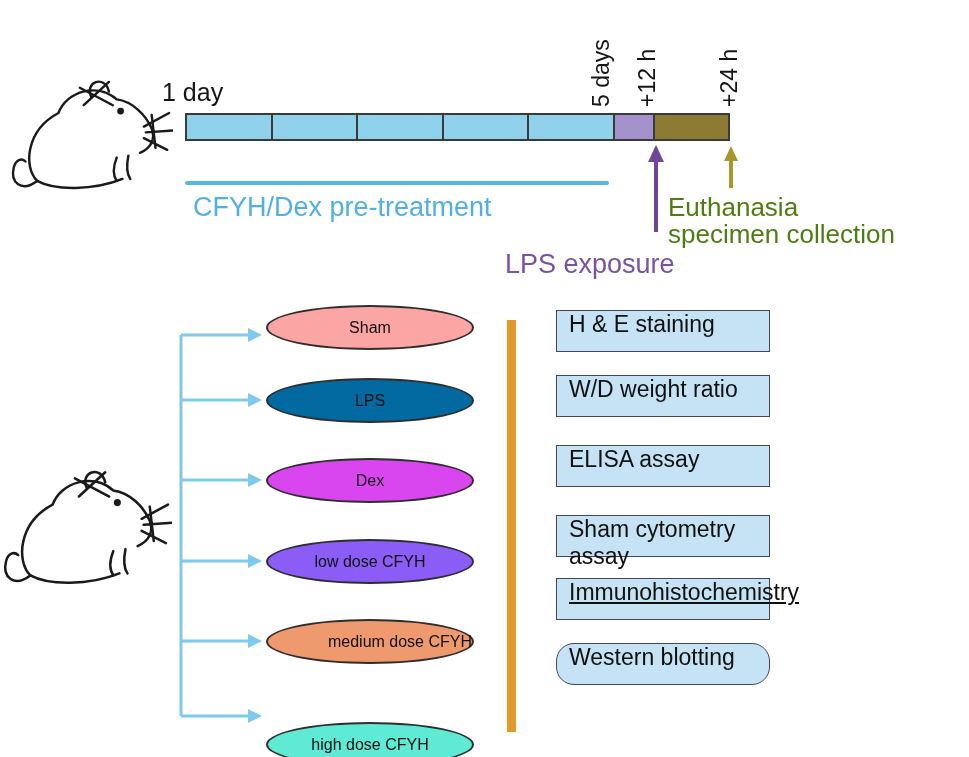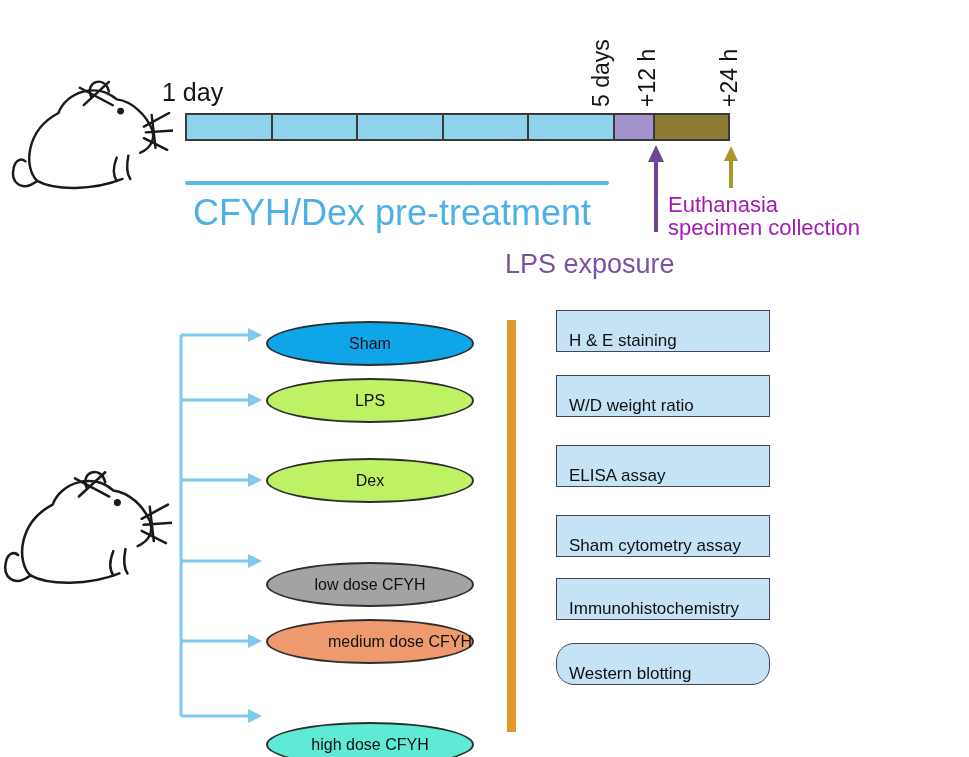--- a/index.html
+++ b/index.html
@@ -19,42 +19,42 @@
   .seg-post{flex:1;border-right:none;}
 
   .rot-label{
     position:absolute;transform:rotate(-90deg);transform-origin:0 0;
     white-space:nowrap;font-size:23px;color:#151515;
   }
   .day1-label{position:absolute;left:162px;top:78px;font-size:25px;color:#151515;}
 
   .pretreat-line{position:absolute;left:185px;top:181px;width:424px;height:4px;
     background:#55b8e8;border-radius:2px;}
-  .pretreat-text{position:absolute;left:193px;top:192px;font-size:36px;color:#4fb0e6;}
+  .pretreat-text{position:absolute;left:193px;top:192px;font-size:27px;color:#4fb0e6;}
 
   .lps-text{position:absolute;left:505px;top:249px;font-size:27px;color:#7b52a2;}
-  .euth-text{position:absolute;left:668px;top:194px;font-size:22px;line-height:1.04;color:#a21caf;}
+  .euth-text{position:absolute;left:668px;top:194px;font-size:26px;line-height:1.04;color:#4d7c0f;}
 
   
   .group-ellipse{
     position:absolute;left:266px;width:208px;height:45px;border-radius:50%;
     border:2px solid #2e2e2e;box-sizing:border-box;
     display:flex;align-items:center;justify-content:center;
     font-size:16px;color:#101010;
   }
 
   
   .orange-bar{position:absolute;left:507px;top:320px;width:9px;height:412px;background:#e0992a;}
 
   
   .assay-box{
     position:absolute;left:556px;width:214px;height:42px;background:#c5e3f5;
     border:1.5px solid #44445a;box-sizing:border-box;
-    display:flex;align-items:flex-end;padding-left:12px;
-    font-size:17px;color:#101010;
+    display:flex;align-items:flex-start;padding-left:12px;
+    font-size:23px;color:#101010;
   }
 
   svg.layer{position:absolute;left:0;top:0;pointer-events:none;}
   .mouse{position:absolute;}
 </style>
 </head>
 <body>
 
 <div class="canvas">
 
@@ -129,30 +129,30 @@
         <polygon points="248,473 262,480 248,487" stroke="none"></polygon>
       <line x1="181" y1="561" x2="248" y2="561"></line>
         <polygon points="248,554 262,561 248,568" stroke="none"></polygon>
       <line x1="181" y1="641" x2="248" y2="641"></line>
         <polygon points="248,634 262,641 248,648" stroke="none"></polygon>
       <line x1="181" y1="716" x2="248" y2="716"></line>
         <polygon points="248,709 262,716 248,723" stroke="none"></polygon>
     </g>
   </svg>
 
-  <div class="group-ellipse" style="top: 321px; background-color: #0ea5e9;">
+  <div class="group-ellipse" style="top: 305px; background-color: #fca5a5;">
     <span>Sham</span>
   </div>
-  <div class="group-ellipse" style="top: 378px; background-color: #bef264; justify-content: center;">
+  <div class="group-ellipse" style="top: 378px; background-color: #0369a1; justify-content: center;">
     <span>LPS</span>
   </div>
-  <div class="group-ellipse" style="top: 458px; background-color: #bef264;">
+  <div class="group-ellipse" style="top: 458px; background-color: #d946ef;">
     <span>Dex</span>
   </div>
-  <div class="group-ellipse" style="top: 562px; background-color: #a3a3a3;">
+  <div class="group-ellipse" style="top: 539px; background-color: #8b5cf6;">
     <span>low dose CFYH</span>
   </div>
   <div class="group-ellipse" style="top: 619px; background-color: rgb(239, 154, 110); justify-content: flex-end;">
     <span>medium dose CFYH</span>
   </div>
   <div class="group-ellipse" style="top: 722px; background-color: #5eead4;">
     <span>high dose CFYH</span>
   </div>
 
   <div class="orange-bar" style="background-color: rgb(224, 153, 42);"></div>
@@ -162,20 +162,20 @@
   </div>
   <div class="assay-box" style="top:445px;">
     <span>ELISA assay</span>
   </div>
   <div class="assay-box" style="top:375px;">
     <span>W/D weight ratio</span>
   </div>
   <div class="assay-box" style="top:515px;">
     <span>Sham cytometry assay</span>
   </div>
-  <div class="assay-box" style="top:578px;">
+  <div class="assay-box" style="top:578px;text-decoration:underline;">
     <span>Immunohistochemistry</span>
   </div>
   <div class="assay-box" style="top:643px;border-radius:18px;">
     <span>Western blotting</span>
   </div>
 
 </div>
 
 </body></html>

